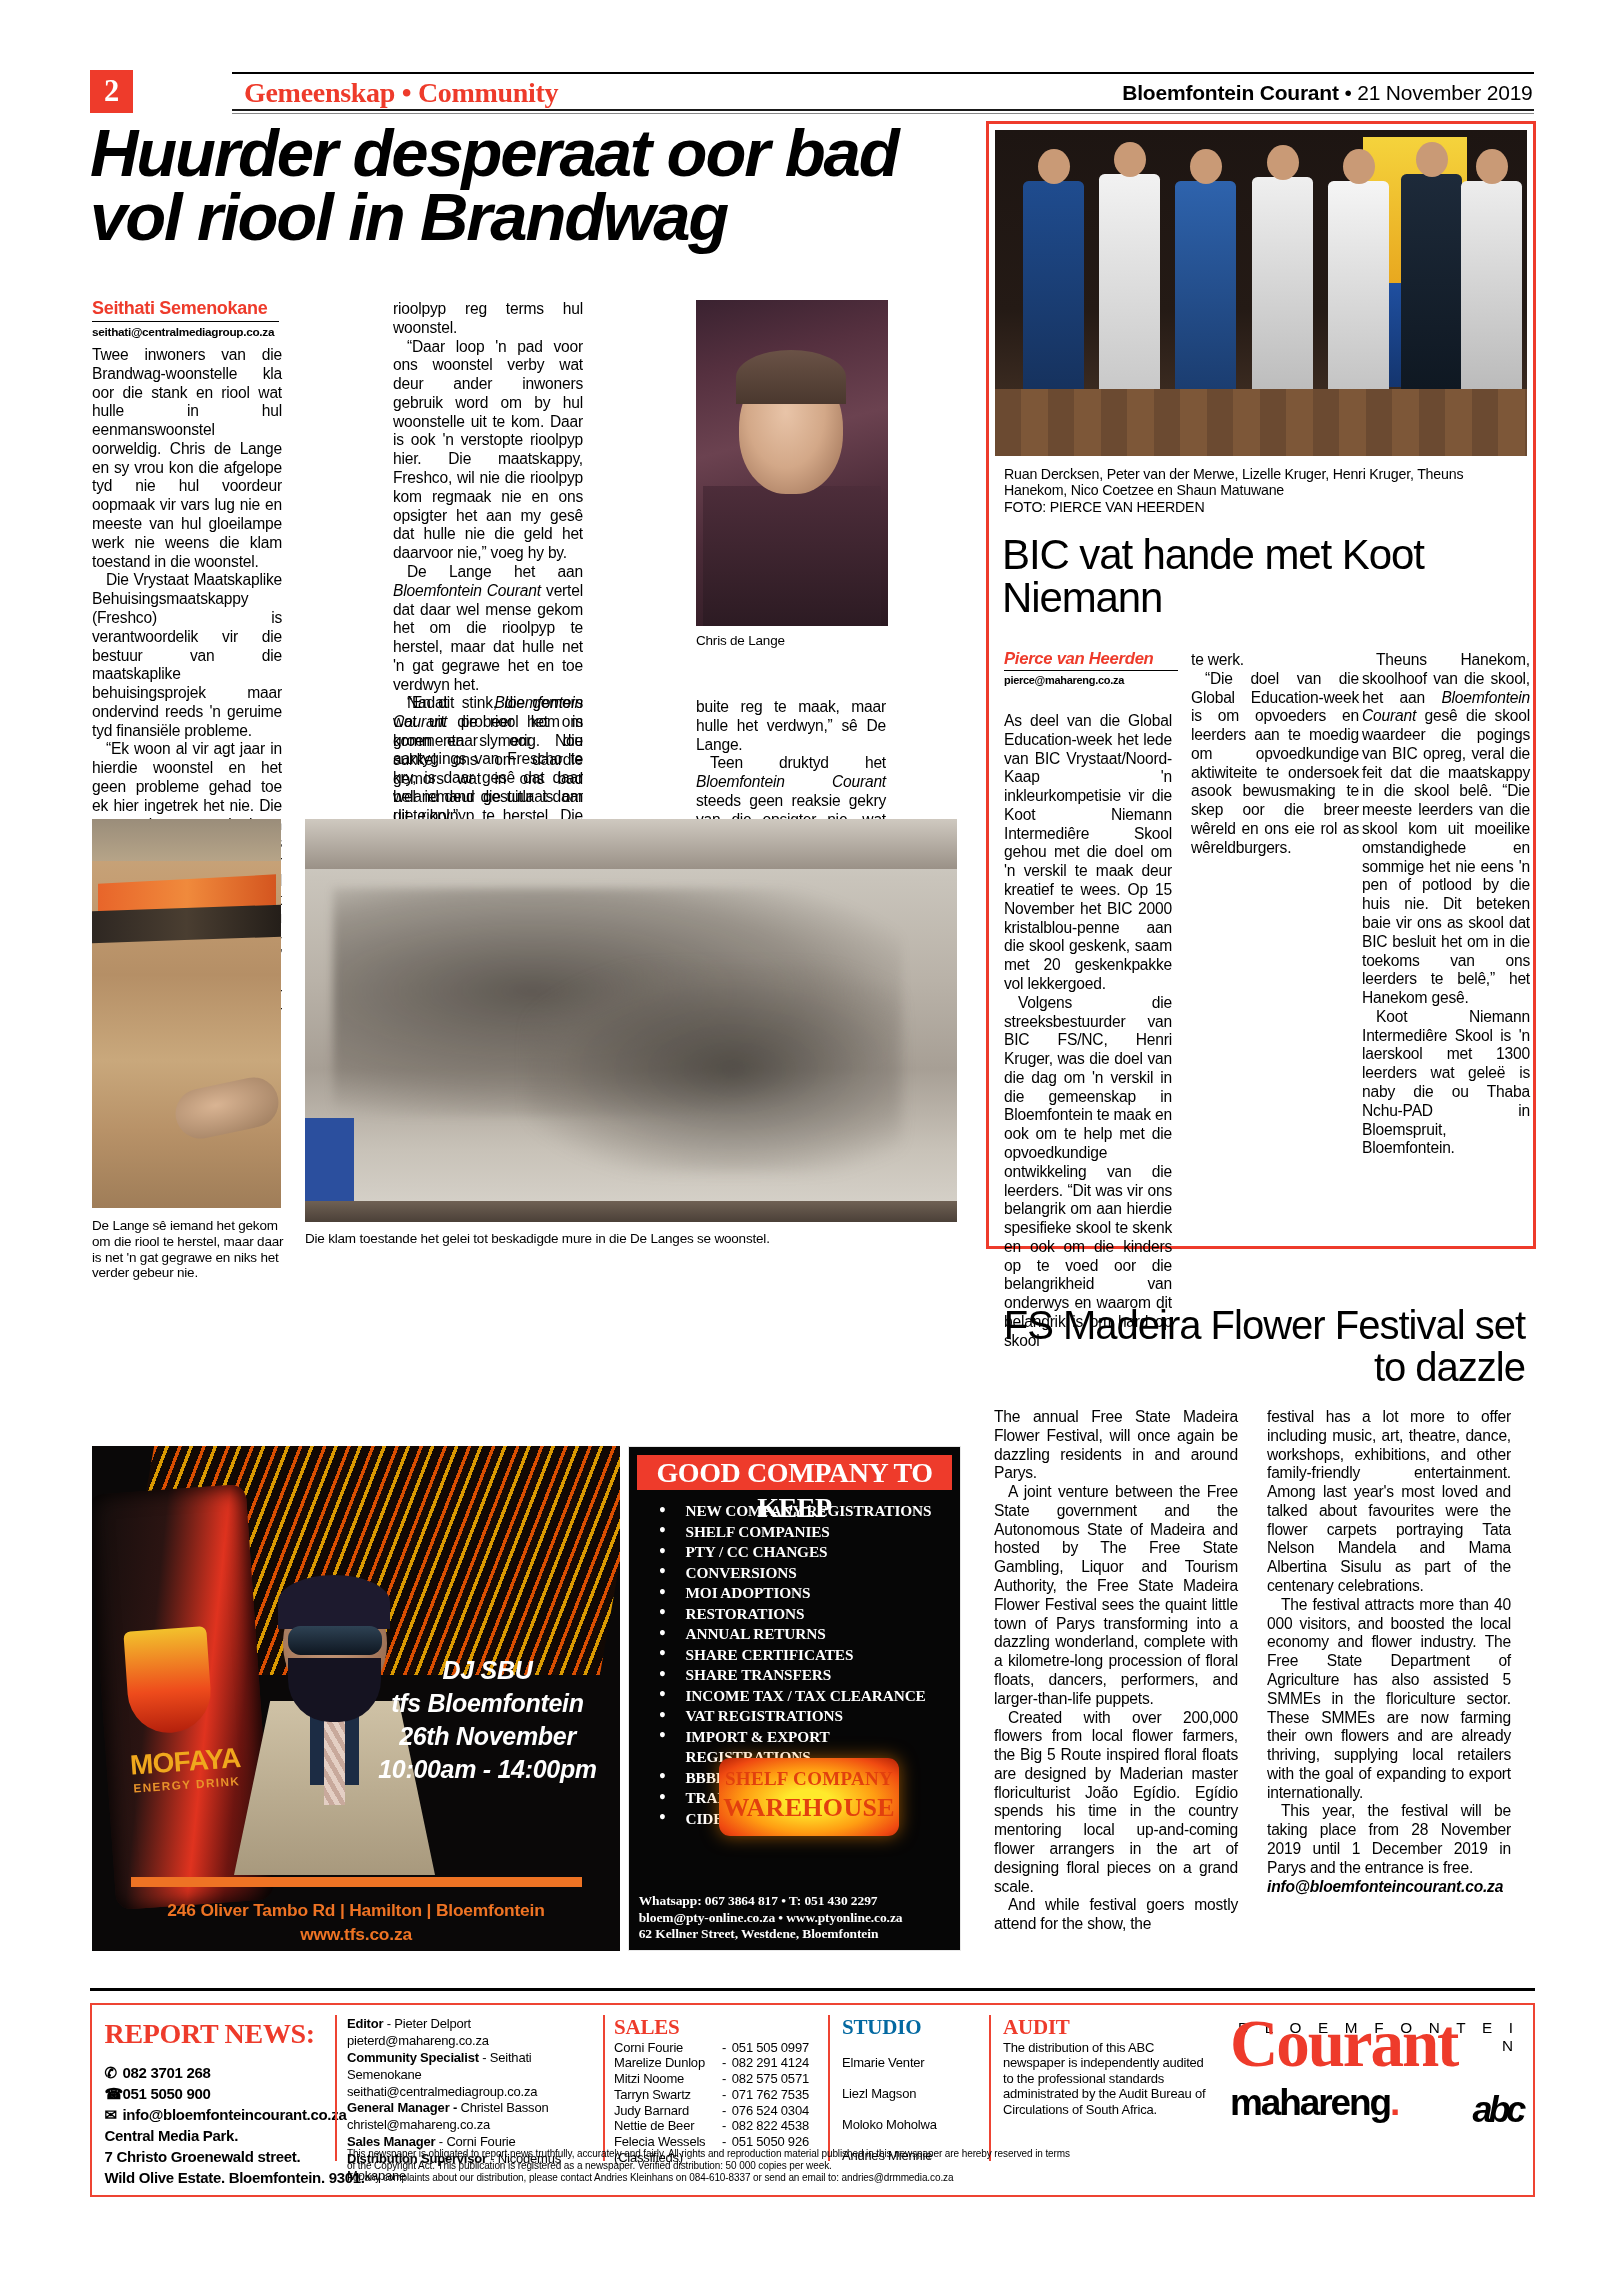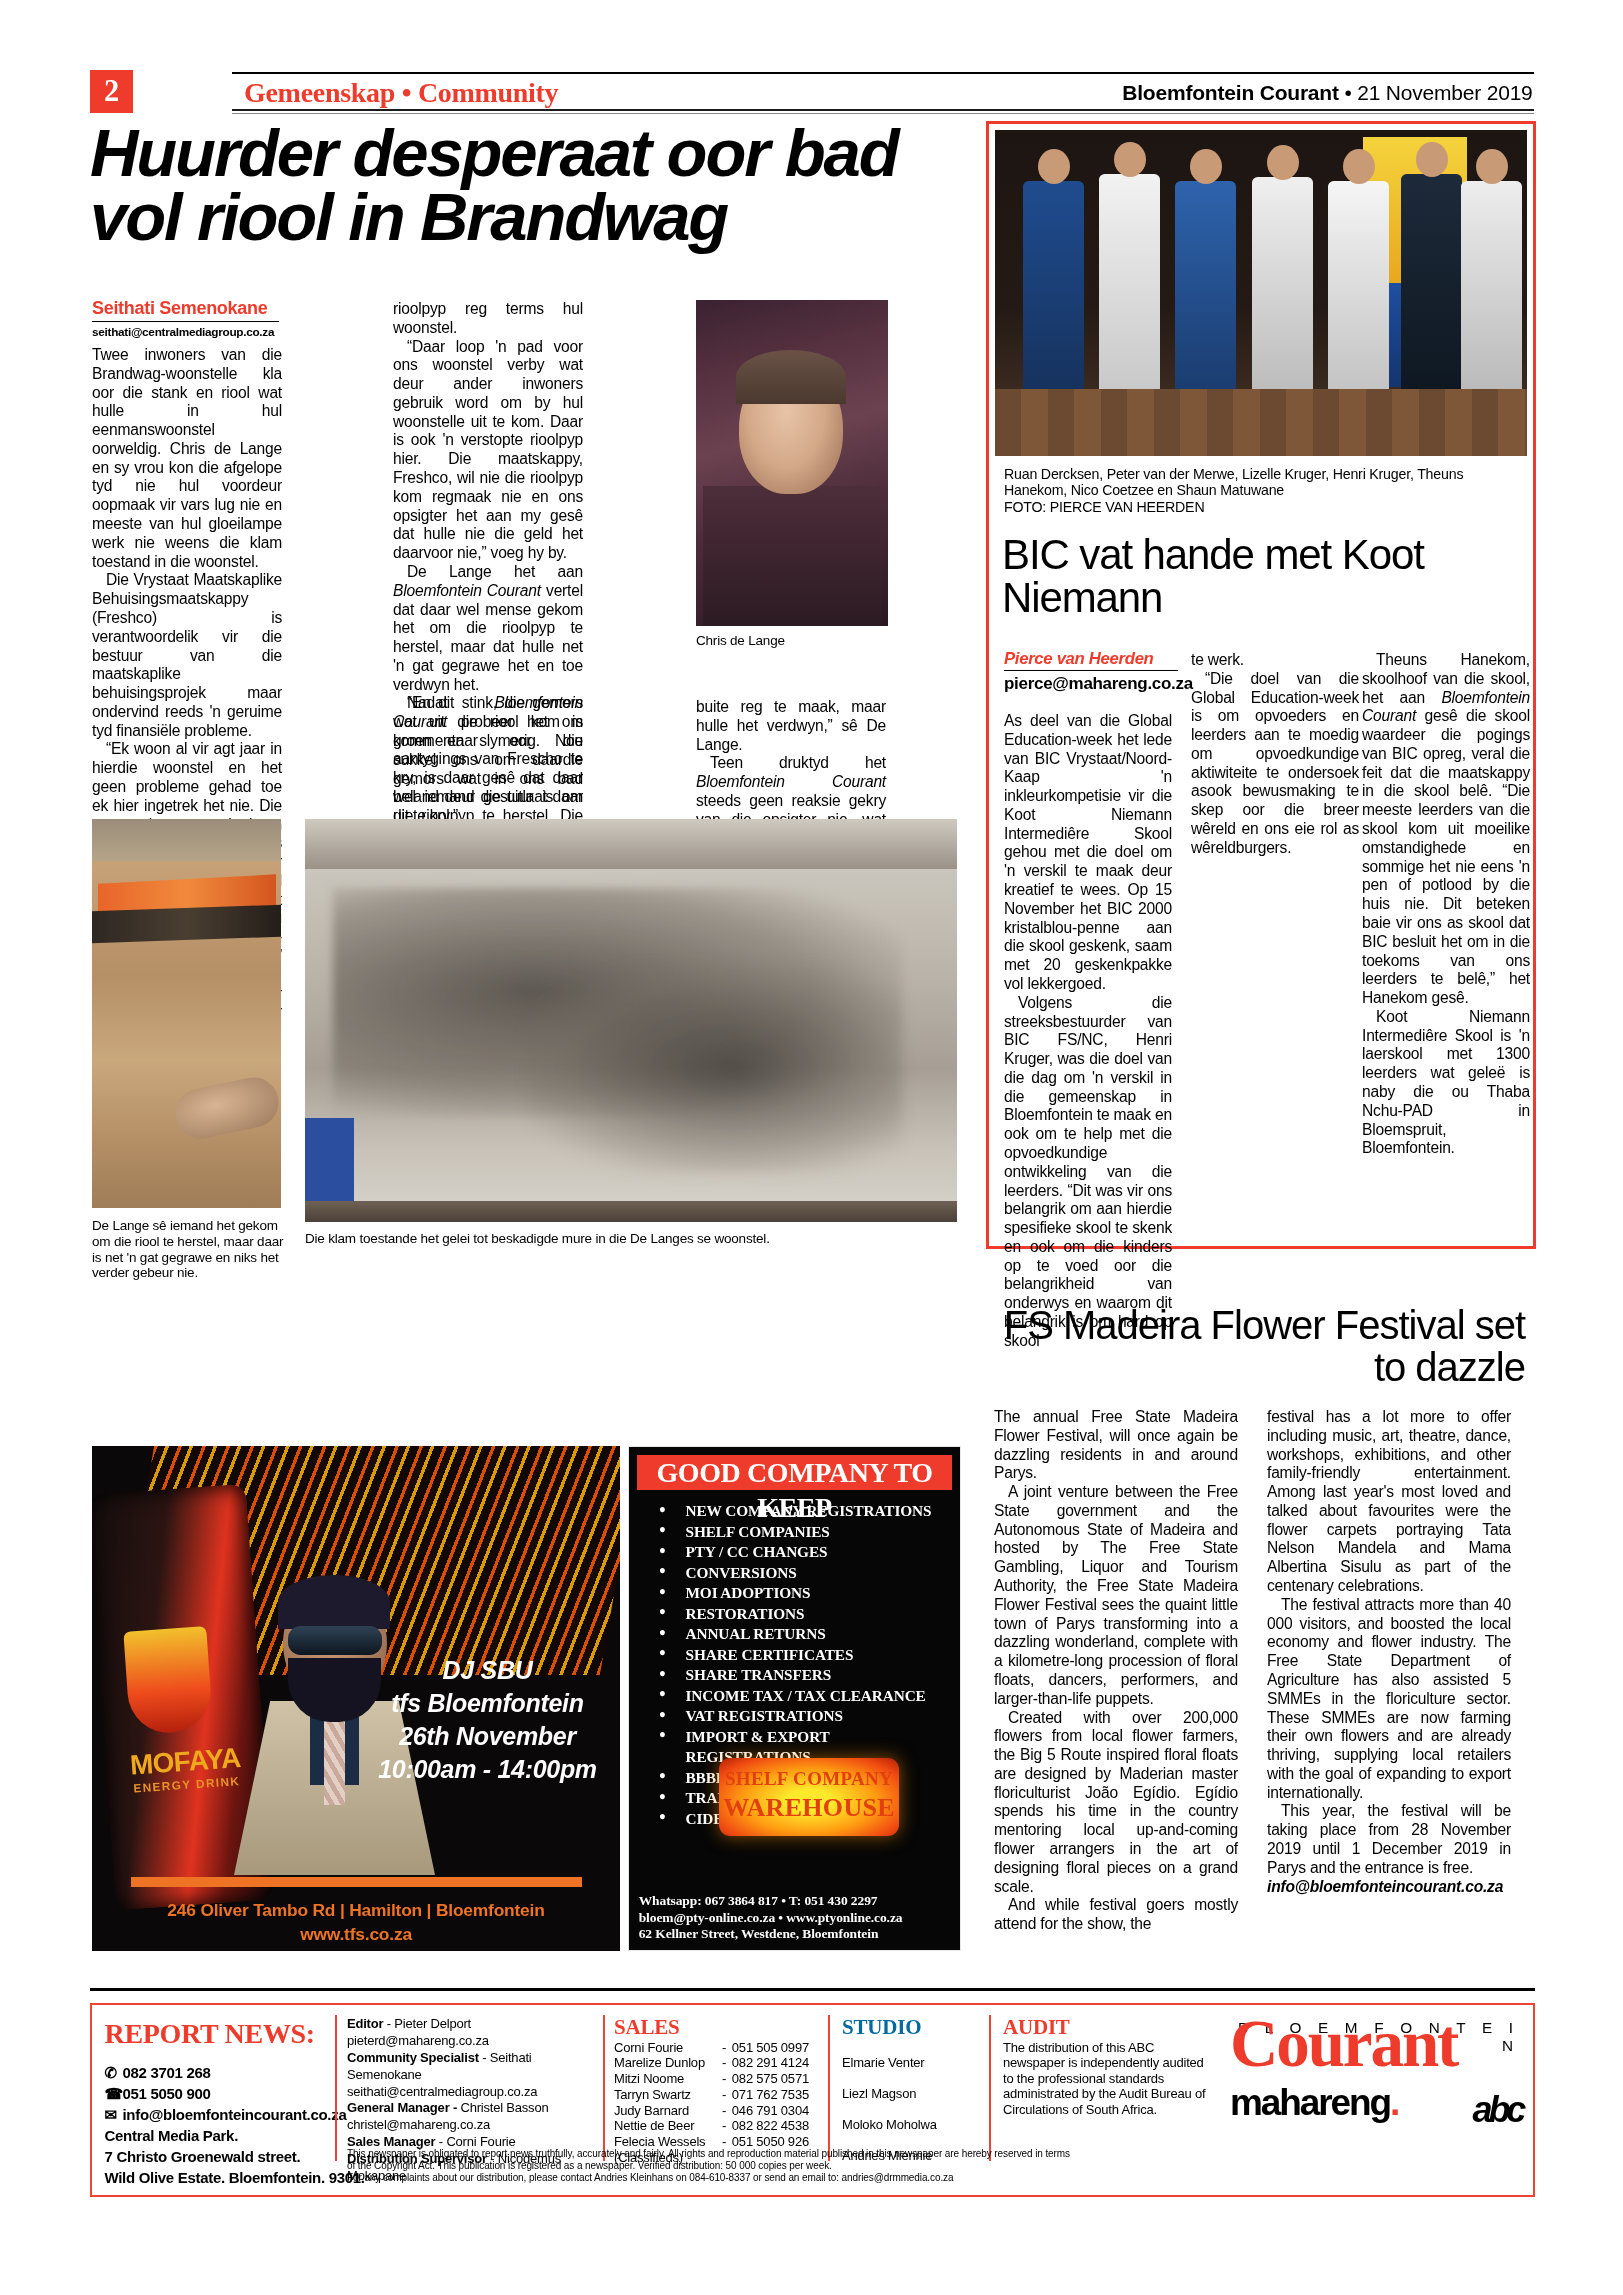--- a/index.html
+++ b/index.html
@@ -114,21 +114,21 @@
   #p-bic .pers { position:absolute; bottom:67px; width:61px; border-radius:5.6px 5.6px 0 0; }
   #p-bic .h { position:absolute; top:-32px; left:50%; margin-left:-16px; width:32px; height:35px;
     border-radius:50%; background:#c99a76; }
   #cap-bic { position:absolute; left:1004px; top:466px; width:507px; font-size:14.2px;
              line-height:1.16; letter-spacing:-0.2px; }
   .bic-headline { position:absolute; left:1002px; top:533px; width:528px;
     font-size:42px; line-height:1.03; letter-spacing:-1.1px; font-weight:400; }
   .bic-byline { position:absolute; left:1004px; top:649px; width:174px; }
   .bic-byline .name { font-size:16.7px; font-weight:700; color:#ee3b2b; border-bottom:1.4px solid #000;
                       padding-bottom:1.4px; letter-spacing:-0.3px;font-style:italic; }
-  .bic-byline .mail { font-size:17px; font-weight:700; margin-top:2.8px; letter-spacing:-0.3px; }
+  .bic-byline .mail { font-size:11px; font-weight:700; margin-top:2.8px; letter-spacing:-0.3px; }
   #bicc1 { left:1004px; top:712px; width:168px; }
   #bicc2 { left:1191px; top:651px; width:168px; }
   #bicc3 { left:1362px; top:651px; width:168px; }
 
   
   .fs-headline { position:absolute; left:991px; top:1305px; width:534px;
     font-size:40px; line-height:1.04; letter-spacing:-1px;text-align:right; }
   #fsc1 { left:994px; top:1408px; width:244px; }
   #fsc2 { left:1267px; top:1408px; width:244px; }
 
@@ -470,21 +470,21 @@
               <td>082 575 0571</td>
             </tr>
             <tr>
               <td class="n">Tarryn Swartz</td>
               <td class="d">-</td>
               <td>071 762 7535</td>
             </tr>
             <tr>
               <td class="n">Judy Barnard</td>
               <td class="d">-</td>
-              <td>046 791 0304</td>
+              <td>076 524 0304</td>
             </tr>
             <tr>
               <td class="n">Nettie de Beer</td>
               <td class="d">-</td>
               <td>082 822 4538</td>
             </tr>
             <tr>
               <td class="n">Felecia Wessels</td>
               <td class="d">-</td>
               <td>051 5050 926</td>

